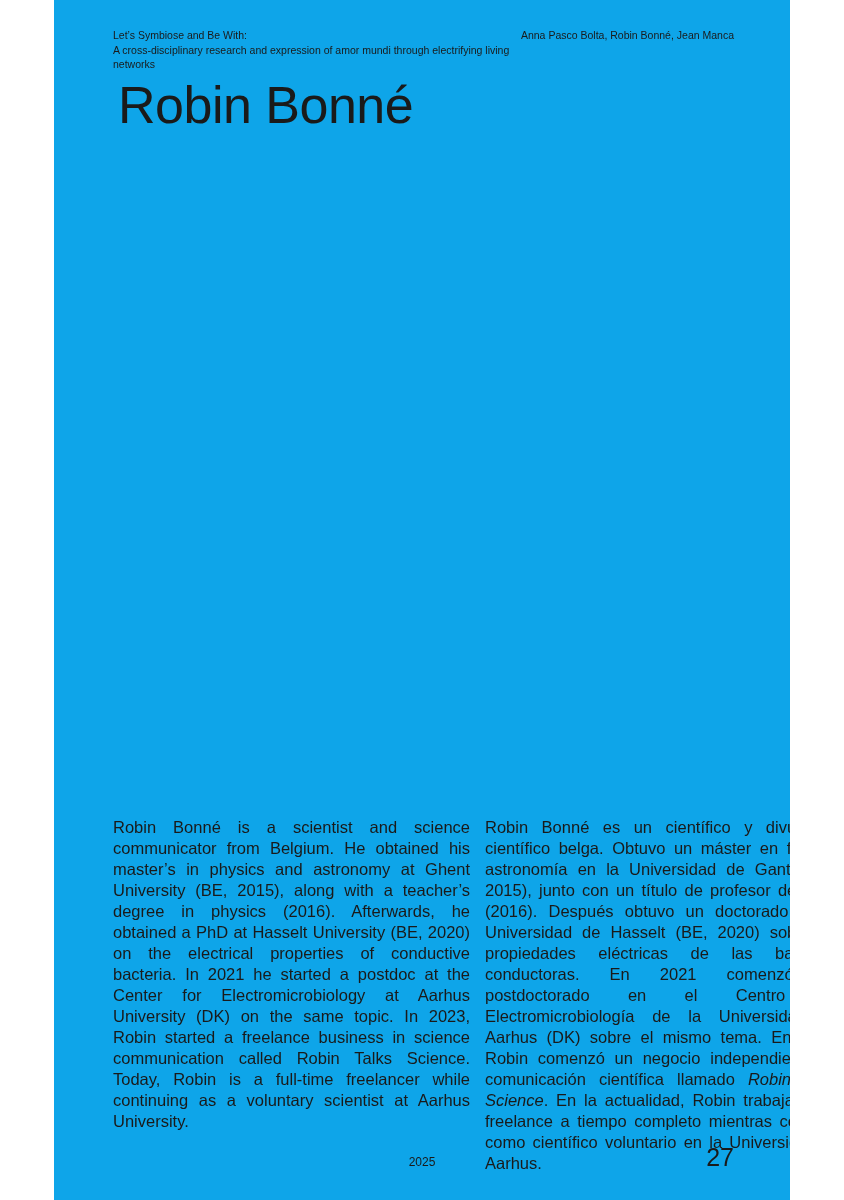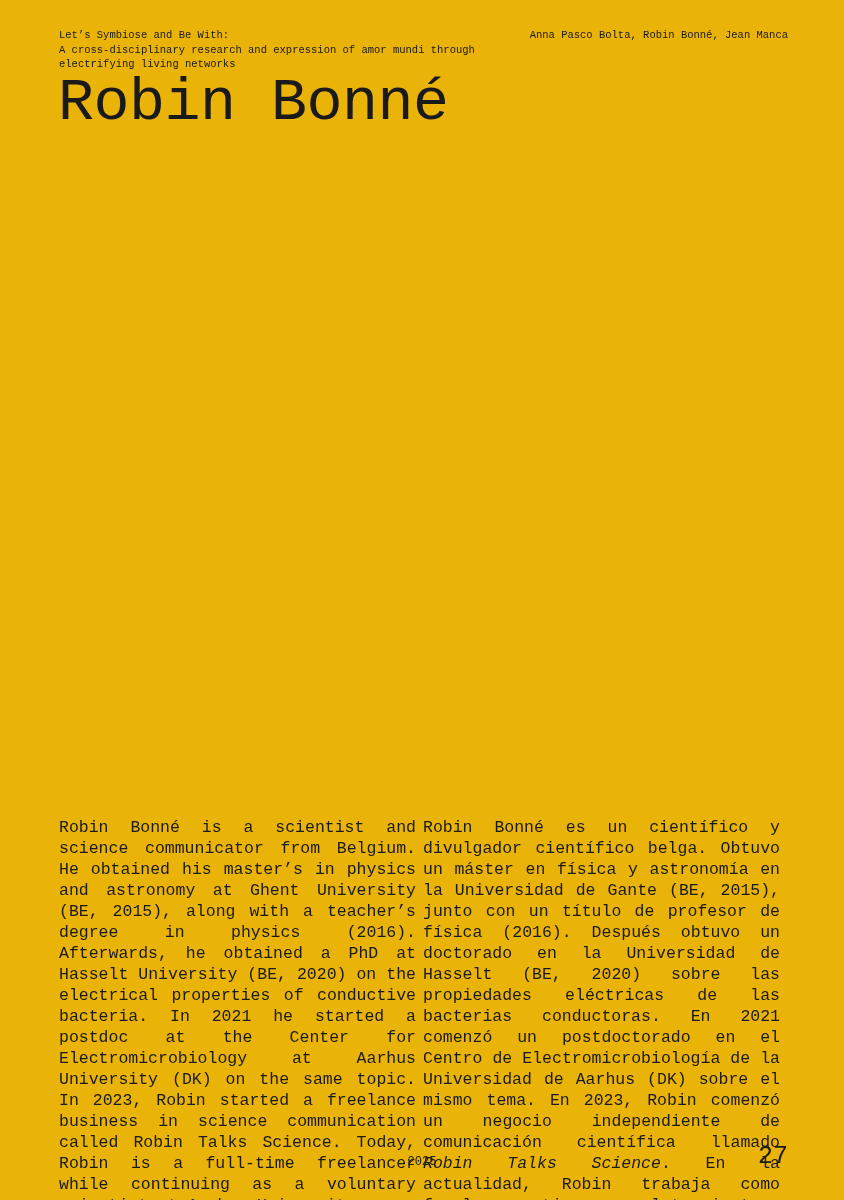--- a/index.html
+++ b/index.html
@@ -3,26 +3,26 @@
 <meta charset="utf-8">
 <title>Robin Bonné — page 27</title>
 <style>
   html, body {
     margin: 0;
     padding: 0;
     background: #ffffff;
   }
   .page {
     position: relative;
-    width: 844px;
+    width: 736px;
     height: 1200px;
     margin: 0 auto;
-    background: #eab308;
+    background: #0ea5e9;
     color: #1a1a1a;
-    font-family: Liberation Mono, monospace;
+    font-family: Liberation Sans, sans-serif;
     overflow: hidden;
   }
 
   
   .running-head {
     position: absolute;
     top: 28px;
     left: 59px;
     right: 56px;
     display: flex;
@@ -32,35 +32,35 @@
     line-height: 14.5px;
   }
   .head-left { text-align: left; max-width: 500px; }
   .head-right { text-align: right; white-space: nowrap; }
 
   
   .chapter-title {
     position: absolute;
     top: 68px;
     left: 56px;
-    margin: 2px;
-    font-size: 60px;
+    margin: 8px;
+    font-size: 52px;
     line-height: 1.12;
     font-weight: normal;
     letter-spacing: -0.5px;
   }
 
   
   .bio-columns {
     position: absolute;
     top: 817px;
     left: 59px;
     width: 729px;
     display: flex;
-    gap: 7px;
+    gap: 15px;
   }
   .bio-col {
     width: 357px;
     margin: 0;
     font-size: 16.5px;
     line-height: 21px;
     text-align: justify;
     hyphens: auto;
     -webkit-hyphens: auto;
   }

